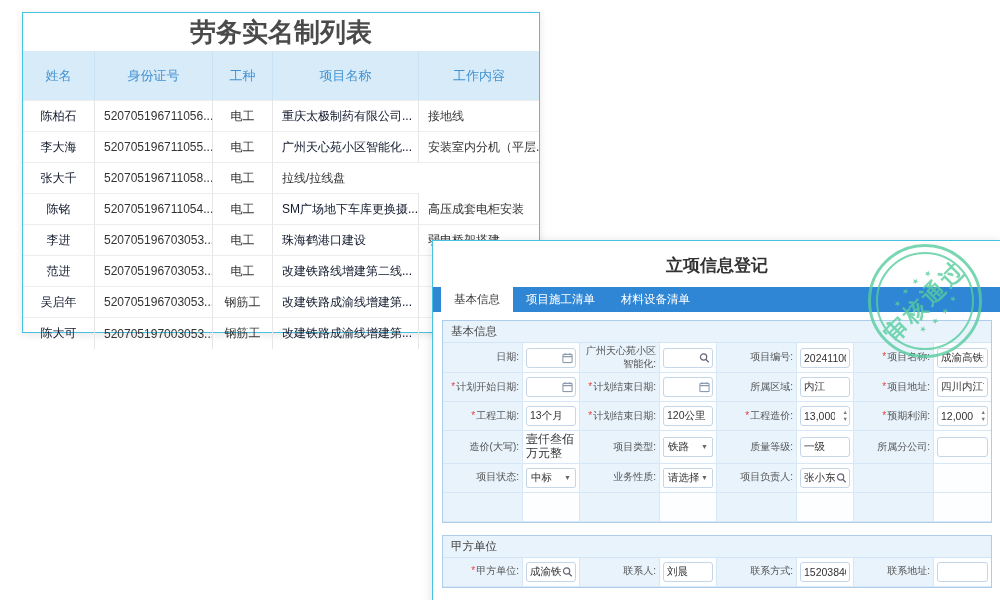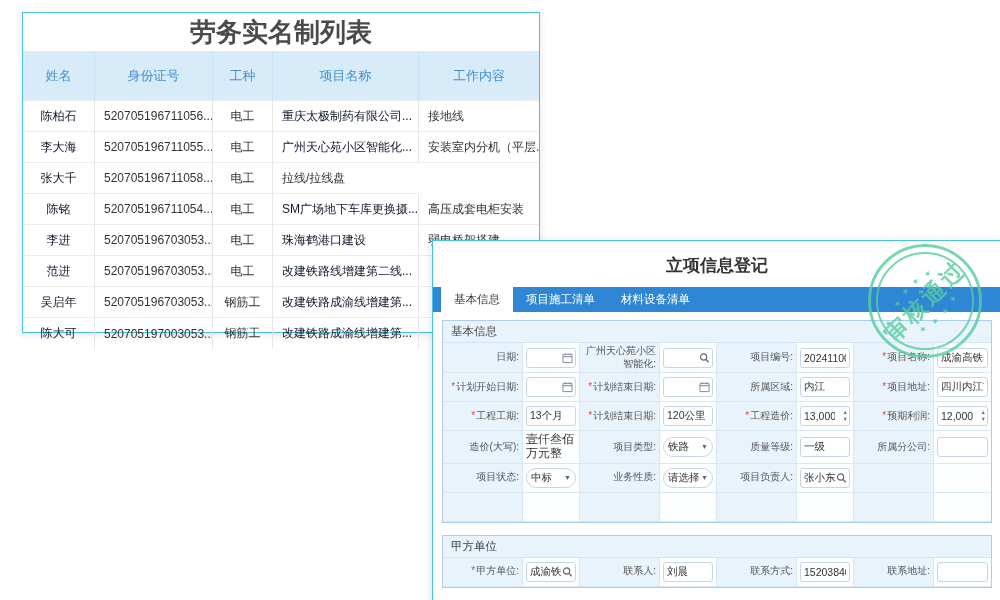--- a/index.html
+++ b/index.html
@@ -43,21 +43,21 @@
         border-right:1px solid #d7e7f6; border-bottom:1px solid #d7e7f6; min-height:29px; }
   .form-grid > div:nth-child(8n) { border-right:none; }
   .req { color:#e5433f; margin-right:1px; font-size:10px; }
   .inp-wrap { position:relative; width:100%; }
   .inp { width:100%; height:20px; border:1px solid #c6d6e6; border-radius:3px; font-size:10.5px;
          padding:0 3px; color:#333; background:#fff; font-family:inherit; }
   .inp.icon-pad { padding-right:14px; }
   .field-icon { position:absolute; right:3px; top:50%; transform:translateY(-50%); display:flex; }
   .stepper { position:absolute; right:2px; top:50%; transform:translateY(-50%); display:flex;
              flex-direction:column; font-size:5.5px; color:#777; line-height:1.3; cursor:pointer; }
-  .sel { width:100%; height:20px; border:1px solid #c6d6e6; border-radius:10px; font-size:10.5px;
+  .sel { width:100%; height:20px; border:1px solid #c6d6e6; border-radius:2px; font-size:10.5px;
          display:flex; align-items:center; justify-content:space-between; padding:0 4px;
          color:#333; background:#fff; cursor:pointer; }
   .sel .arrow { font-size:7px; color:#666; }
   .static-val { font-size:12px; color:#333; line-height:1.15; }
 
   
   .stamp { position:absolute; left:868px; top:244px; width:114px; height:114px; z-index:5;
            opacity:.8; pointer-events:none; }
   .stamp-outer { position:absolute; inset:0; border:3px solid #57cd9e; border-radius:50%; }
   .stamp-inner { position:absolute; inset:8px; border:2px solid #57cd9e; border-radius:50%; }

